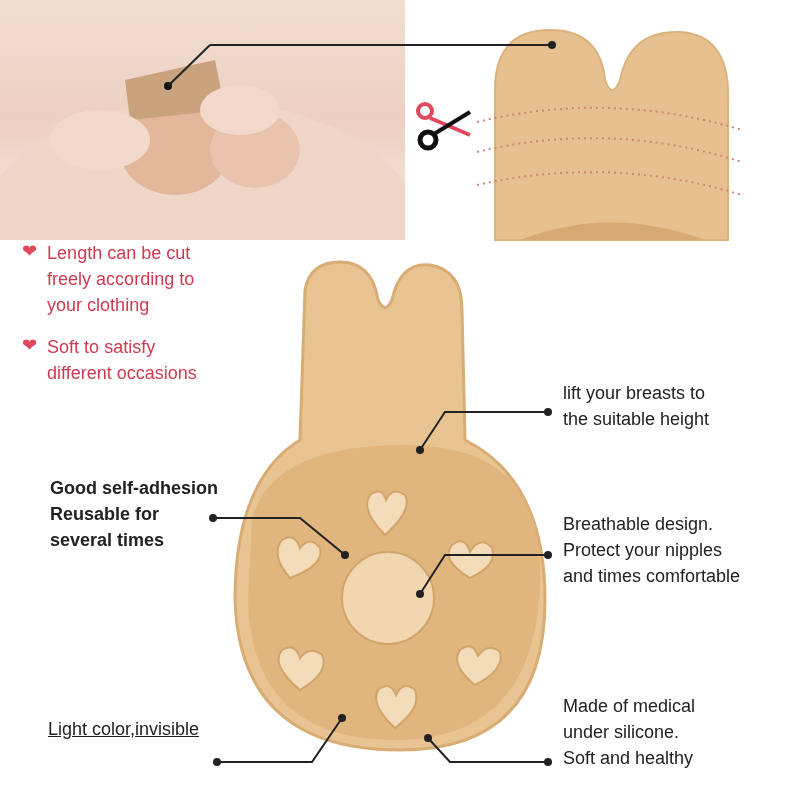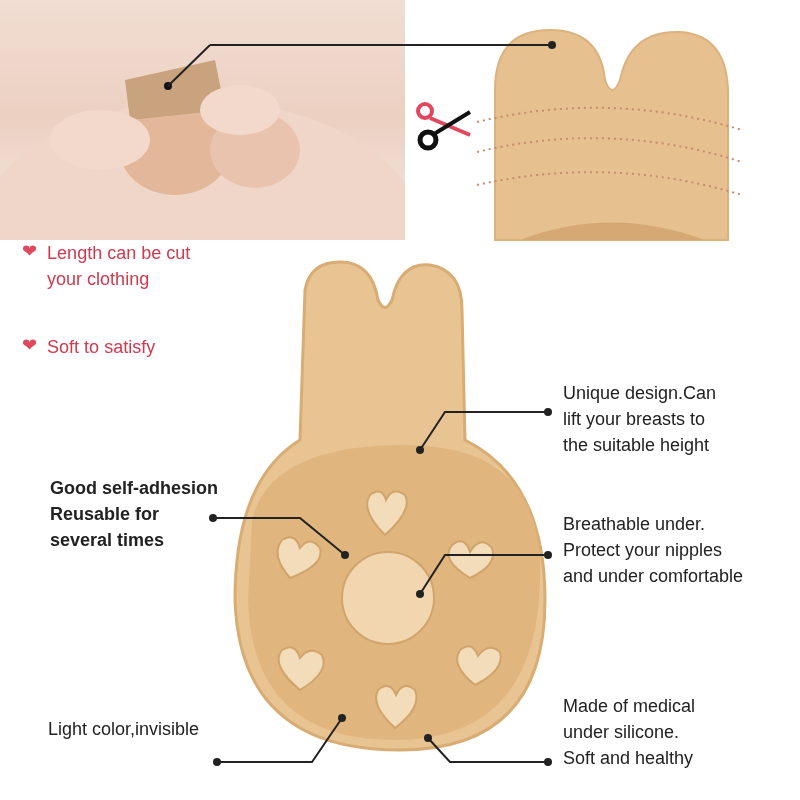--- a/index.html
+++ b/index.html
@@ -80,45 +80,46 @@
       <circle cx="342" cy="718" r="4"></circle>
     <circle cx="428" cy="738" r="4"></circle>
       <circle cx="548" cy="762" r="4"></circle>
   </g>
 </svg>
 
 <div class="abs bullet" style="left:22px; top:240px;">
   <span class="heart">❤</span>
   <div class="red-text">
     <div>Length can be cut</div>
+    <div>freely according to</div>
     <div>your clothing</div>
   </div>
 </div>
 <div class="abs bullet" style="left:22px; top:334px;">
   <span class="heart">❤</span>
   <div class="red-text">
     <div>Soft to satisfy</div>
+    <div>different occasions</div>
   </div>
 </div>
 
 <div class="abs dark-text" style="left:563px; top:380px;">
-  <div>Unique design.Can</div>
   <div>lift your breasts to</div>
   <div>the suitable height</div>
 </div>
 <div class="abs dark-text" style="left:50px; top:475px;font-weight:bold;">
   <div>Good self-adhesion</div>
   <div>Reusable for</div>
   <div>several times</div>
 </div>
 <div class="abs dark-text" style="left:563px; top:511px;">
-  <div>Breathable under.</div>
+  <div>Breathable design.</div>
   <div>Protect your nipples</div>
-  <div>and under comfortable</div>
+  <div>and times comfortable</div>
 </div>
-<div class="abs dark-text" style="left:48px; top:716px;">
+<div class="abs dark-text" style="left:48px; top:716px;text-decoration:underline;">
   <div>Light color,invisible</div>
 </div>
 <div class="abs dark-text" style="left:563px; top:693px;">
   <div>Made of medical</div>
   <div>under silicone.</div>
   <div>Soft and healthy</div>
 </div>
 
 </body></html>

